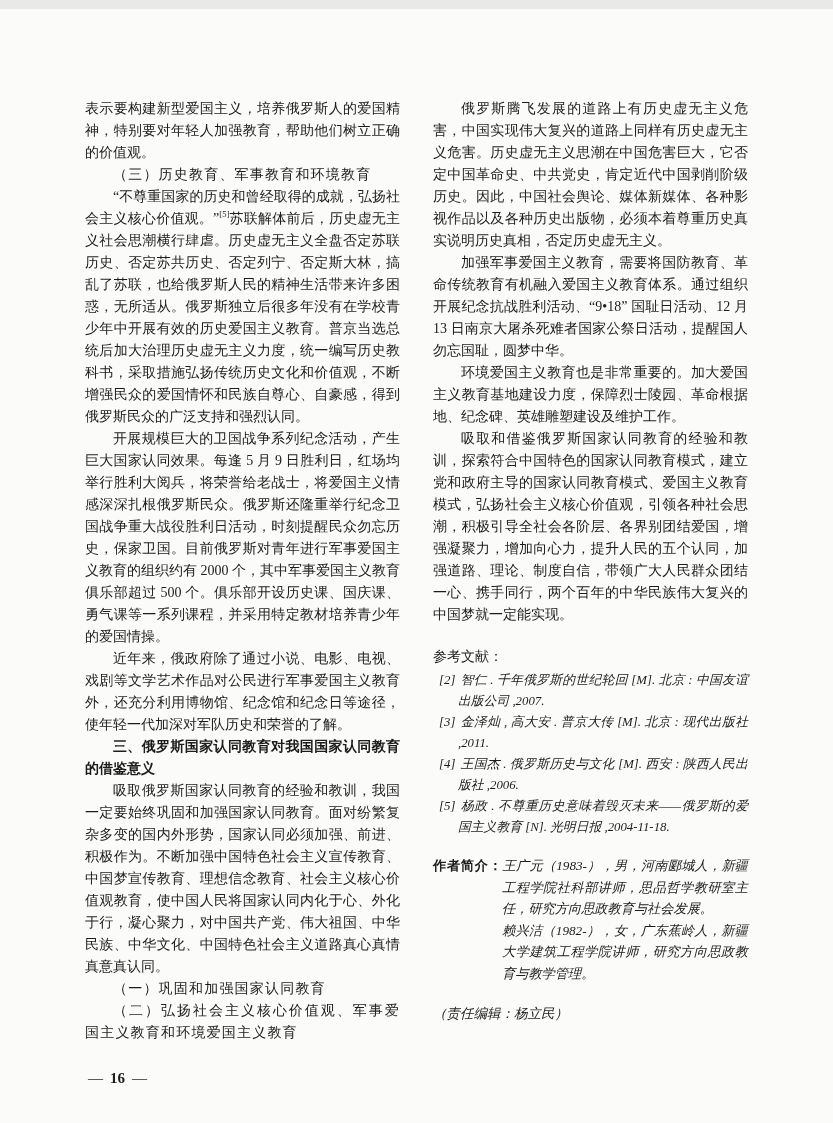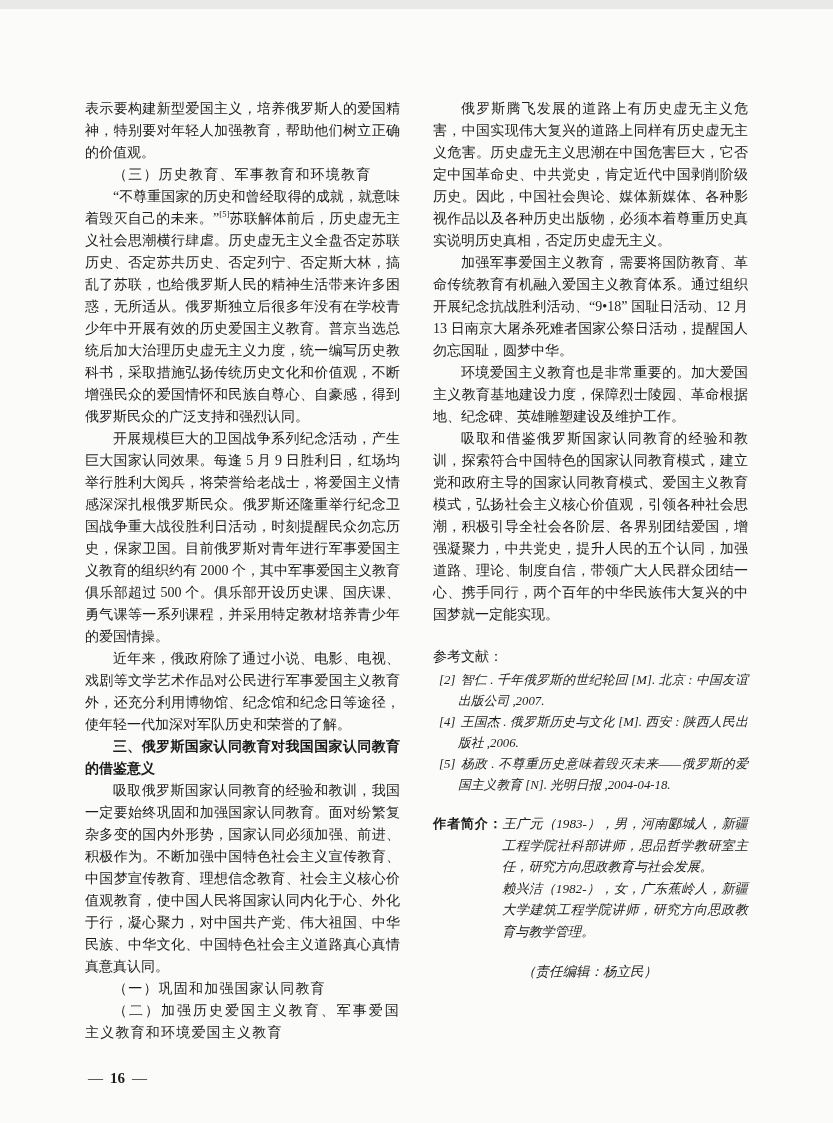--- a/index.html
+++ b/index.html
@@ -37,54 +37,55 @@
 
   .bio { margin-top:17px; }
   .bio-line {
     font-size:13.2px; line-height:21.6px;
     font-style:italic;
     padding-left:69px; text-align:justify;
   }
   .bio-line.first { text-indent:-69px;font-family:Liberation Serif, serif; }
   .bio-label { font-style:normal; font-weight:bold; letter-spacing:0.5px; }
 
-  .editor { margin-top:20px; text-align:center; font-style:italic; font-size:13.5px; padding-right:2px; }
+  .editor { margin-top:20px; text-align:left; font-style:italic; font-size:13.5px; padding-right:2px; }
 
   .page-footer {
     position:absolute; left:88px; top:1061px;
     display:flex; align-items:center; gap:7px;
     font-size:15px;
   }
   .page-footer .num { font-weight:bold; font-size:15px; }
 </style>
 </head>
 <body>
 
 <div class="page">
   <main class="columns">
     <section class="col">
         <p class="p p-body noindent"><span>表示要构建新型爱国主义，培养俄罗斯人的爱国精神，特别要对年轻人加强教育，帮助他们树立正确的价值观。</span></p>
         <p class="p p-kaiti">（三）历史教育、军事教育和环境教育</p>
-        <p class="p p-body"><span>“不尊重国家的历史和曾经取得的成就，就意味着毁灭自己的未来。”</span><sup class="ref-mark">[5]</sup><span>苏联解体前后，历史虚无主义社会思潮横行肆虐。历史虚无主义全盘否定苏联历史、否定苏共历史、否定列宁、否定斯大林，搞乱了苏联，也给俄罗斯人民的精神生活带来许多困惑，无所适从。俄罗斯独立后很多年没有在学校青少年中开展有效的历史爱国主义教育。普京当选总统后加大治理历史虚无主义力度，统一编写历史教科书，采取措施弘扬传统历史文化和价值观，不断增强民众的爱国情怀和民族自尊心、自豪感，得到俄罗斯民众的广泛支持和强烈认同。</span></p>
+        <p class="p p-body"><span>“不尊重国家的历史和曾经取得的成就，弘扬社会主义核心价值观。”</span><sup class="ref-mark">[5]</sup><span>苏联解体前后，历史虚无主义社会思潮横行肆虐。历史虚无主义全盘否定苏联历史、否定苏共历史、否定列宁、否定斯大林，搞乱了苏联，也给俄罗斯人民的精神生活带来许多困惑，无所适从。俄罗斯独立后很多年没有在学校青少年中开展有效的历史爱国主义教育。普京当选总统后加大治理历史虚无主义力度，统一编写历史教科书，采取措施弘扬传统历史文化和价值观，不断增强民众的爱国情怀和民族自尊心、自豪感，得到俄罗斯民众的广泛支持和强烈认同。</span></p>
         <p class="p p-body"><span>开展规模巨大的卫国战争系列纪念活动，产生巨大国家认同效果。每逢 5 月 9 日胜利日，红场均举行胜利大阅兵，将荣誉给老战士，将爱国主义情感深深扎根俄罗斯民众。俄罗斯还隆重举行纪念卫国战争重大战役胜利日活动，时刻提醒民众勿忘历史，保家卫国。目前俄罗斯对青年进行军事爱国主义教育的组织约有 2000 个，其中军事爱国主义教育俱乐部超过 500 个。俱乐部开设历史课、国庆课、勇气课等一系列课程，并采用特定教材培养青少年的爱国情操。</span></p>
         <p class="p p-body"><span>近年来，俄政府除了通过小说、电影、电视、戏剧等文学艺术作品对公民进行军事爱国主义教育外，还充分利用博物馆、纪念馆和纪念日等途径，使年轻一代加深对军队历史和荣誉的了解。</span></p>
         <p class="p p-heading">三、俄罗斯国家认同教育对我国国家认同教育的借鉴意义</p>
         <p class="p p-body"><span>吸取俄罗斯国家认同教育的经验和教训，我国一定要始终巩固和加强国家认同教育。面对纷繁复杂多变的国内外形势，国家认同必须加强、前进、积极作为。不断加强中国特色社会主义宣传教育、中国梦宣传教育、理想信念教育、社会主义核心价值观教育，使中国人民将国家认同内化于心、外化于行，凝心聚力，对中国共产党、伟大祖国、中华民族、中华文化、中国特色社会主义道路真心真情真意真认同。</span></p>
         <p class="p p-kaiti">（一）巩固和加强国家认同教育</p>
-        <p class="p p-kaiti">（二）加强历史爱国主义教育、军事爱国主义教育和环境爱国主义教育</p>
+        <p class="p p-kaiti">（二）弘扬社会主义核心价值观、军事爱国主义教育和环境爱国主义教育</p>
       </section>
     <section class="col">
         <p class="p p-body"><span>俄罗斯腾飞发展的道路上有历史虚无主义危害，中国实现伟大复兴的道路上同样有历史虚无主义危害。历史虚无主义思潮在中国危害巨大，它否定中国革命史、中共党史，肯定近代中国剥削阶级历史。因此，中国社会舆论、媒体新媒体、各种影视作品以及各种历史出版物，必须本着尊重历史真实说明历史真相，否定历史虚无主义。</span></p>
         <p class="p p-body"><span>加强军事爱国主义教育，需要将国防教育、革命传统教育有机融入爱国主义教育体系。通过组织开展纪念抗战胜利活动、“9•18” 国耻日活动、12 月 13 日南京大屠杀死难者国家公祭日活动，提醒国人勿忘国耻，圆梦中华。</span></p>
         <p class="p p-body"><span>环境爱国主义教育也是非常重要的。加大爱国主义教育基地建设力度，保障烈士陵园、革命根据地、纪念碑、英雄雕塑建设及维护工作。</span></p>
-        <p class="p p-body"><span>吸取和借鉴俄罗斯国家认同教育的经验和教训，探索符合中国特色的国家认同教育模式，建立党和政府主导的国家认同教育模式、爱国主义教育模式，弘扬社会主义核心价值观，引领各种社会思潮，积极引导全社会各阶层、各界别团结爱国，增强凝聚力，中共党史，提升人民的五个认同，加强道路、理论、制度自信，带领广大人民群众团结一心、携手同行，两个百年的中华民族伟大复兴的中国梦就一定能实现。</span></p>
+        <p class="p p-body"><span>吸取和借鉴俄罗斯国家认同教育的经验和教训，探索符合中国特色的国家认同教育模式，建立党和政府主导的国家认同教育模式、爱国主义教育模式，弘扬社会主义核心价值观，引领各种社会思潮，积极引导全社会各阶层、各界别团结爱国，增强凝聚力，增加向心力，提升人民的五个认同，加强道路、理论、制度自信，带领广大人民群众团结一心、携手同行，两个百年的中华民族伟大复兴的中国梦就一定能实现。</span></p>
         <p class="ref-heading">参考文献：</p>
         <div class="ref"><span class="ref-label">[2]</span><span>智仁 . 千年俄罗斯的世纪轮回 [M]. 北京 : 中国友谊出版公司 ,2007.</span></div>
+        <div class="ref"><span class="ref-label">[3]</span><span>金泽灿 , 高大安 . 普京大传 [M]. 北京 : 现代出版社 ,2011.</span></div>
         <div class="ref"><span class="ref-label">[4]</span><span>王国杰 . 俄罗斯历史与文化 [M]. 西安 : 陕西人民出版社 ,2006.</span></div>
-        <div class="ref"><span class="ref-label">[5]</span><span>杨政 . 不尊重历史意味着毁灭未来——俄罗斯的爱国主义教育 [N]. 光明日报 ,2004-04-18.</span></div>
+        <div class="ref"><span class="ref-label">[5]</span><span>杨政 . 不尊重历史意味着毁灭未来——俄罗斯的爱国主义教育 [N]. 光明日报 ,2004-11-18.</span></div>
         <div class="bio">
           <div class="bio-line first"><span class="bio-label">作者简介：</span><span class="bio-text">王广元（1983-），男，河南郾城人，新疆工程学院社科部讲师，思品哲学教研室主任，研究方向思政教育与社会发展。</span></div>
           <div class="bio-line"><span class="bio-text">赖兴洁（1982-），女，广东蕉岭人，新疆大学建筑工程学院讲师，研究方向思政教育与教学管理。</span></div>
         </div>
         <div class="editor"><span>（责任编辑：杨立民）</span></div>
       </section>
   </main>
   <footer class="page-footer">
     <span class="dash">—</span>
     <span class="num">16</span>

